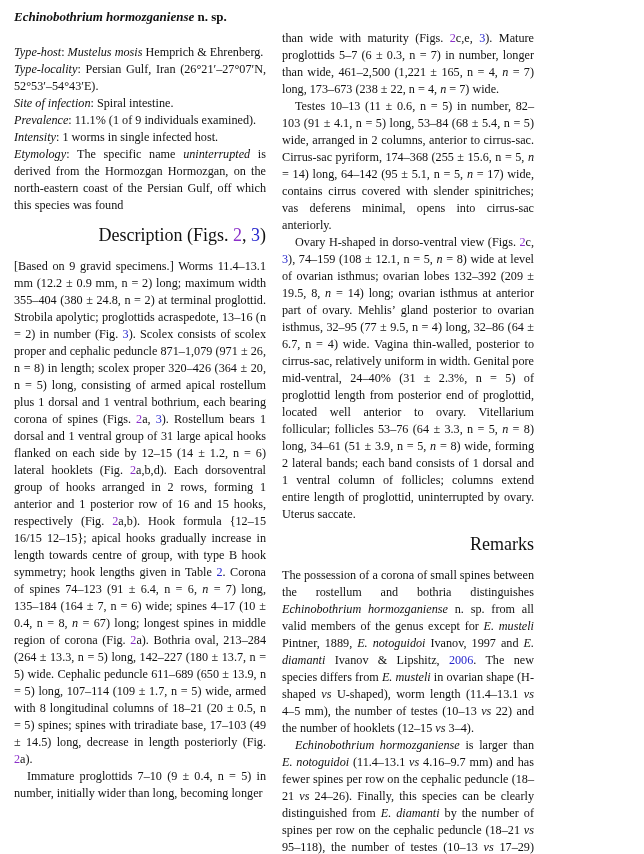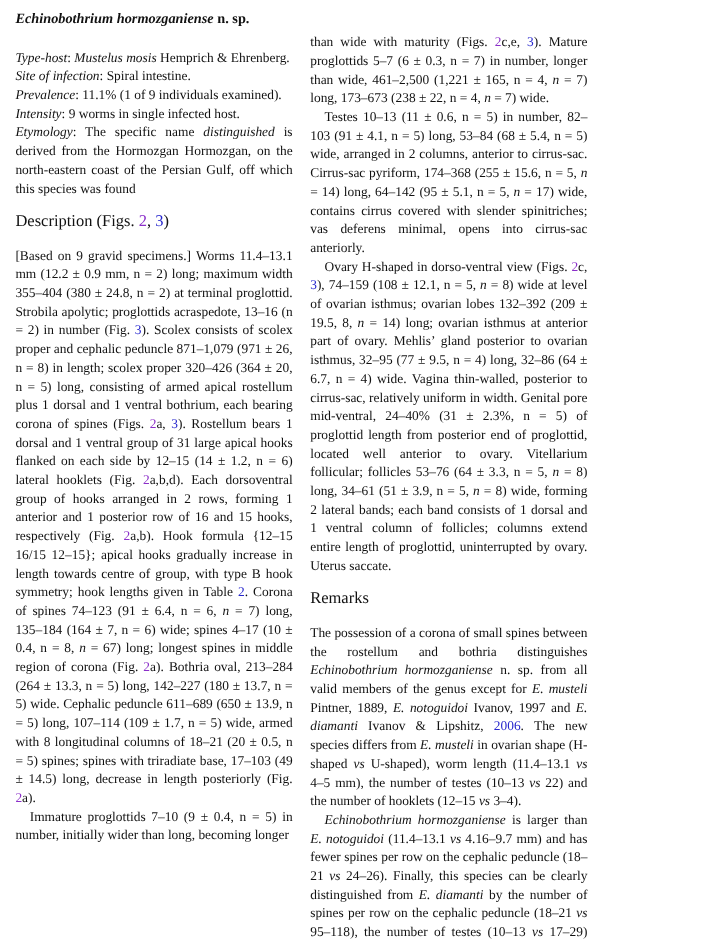--- a/index.html
+++ b/index.html
@@ -32,24 +32,24 @@
   .col-right {
     padding-top: 22px;
   }
   .title {
     font-weight: bold;
     font-size: 13px;
     margin: 0 0 19px 0;
     text-align: left;
   }
   .heading {
-    font-size: 15px;
+    font-size: 18px;
     font-weight: normal;
     margin: 13px 0 14px 0;
-    text-align: left;
+    text-align: right;
   }
   .para {
     margin: 0;
   }
   .para.indent {
     text-indent: 13px;
   }
   .i  { font-style: italic; }
   .b  { font-weight: bold; }
   .bi { font-weight: bold; font-style: italic; }
@@ -57,24 +57,25 @@
   .lp { color: var(--link-purple); }
 </style>
 </head>
 <body>
 
 <div class="page">
   <div class="columns">
     <div class="col col-left">
         <h1 class="title"><span class="bi">Echinobothrium hormozganiense</span><span class="b"> n. sp.</span></h1>
         <p class="para"><span class="i">Type-host</span><span>: </span><span class="i">Mustelus mosis</span><span> Hemprich &amp; Ehrenberg.</span></p>
+        <p class="para"><span class="i">Type-locality</span><span>: Persian Gulf, Iran (26°21′–27°07′N, 52°53′–54°43′E).</span></p>
         <p class="para"><span class="i">Site of infection</span><span>: Spiral intestine.</span></p>
         <p class="para"><span class="i">Prevalence</span><span>: 11.1% (1 of 9 individuals examined).</span></p>
-        <p class="para"><span class="i">Intensity</span><span>: 9 worms in single infected host.</span></p>
-        <p class="para"><span class="i">Etymology</span><span>: The specific name </span><span class="i">distinguished</span><span> is derived from the Hormozgan Hormozgan, on the north-eastern coast of the Persian Gulf, off which this species was found</span></p>
+        <p class="para"><span class="i">Intensity</span><span>: 1 worms in single infected host.</span></p>
+        <p class="para"><span class="i">Etymology</span><span>: The specific name </span><span class="i">uninterrupted</span><span> is derived from the Hormozgan Hormozgan, on the north-eastern coast of the Persian Gulf, off which this species was found</span></p>
         <h2 class="heading"><span>Description (Figs. </span><span class="lp">2</span><span>, </span><span class="lb">3</span><span>)</span></h2>
         <p class="para"><span>[Based on 9 gravid specimens.] Worms 11.4–13.1 mm (12.2 ± 0.9 mm, n = 2) long; maximum width 355–404 (380 ± 24.8, n = 2) at terminal proglottid. Strobila apolytic; proglottids acraspedote, 13–16 (n = 2) in number (Fig. </span><span class="lb">3</span><span>). Scolex consists of scolex proper and cephalic peduncle 871–1,079 (971 ± 26, n = 8) in length; scolex proper 320–426 (364 ± 20, n = 5) long, consisting of armed apical rostellum plus 1 dorsal and 1 ventral bothrium, each bearing corona of spines (Figs. </span><span class="lp">2</span><span>a, </span><span class="lb">3</span><span>). Rostellum bears 1 dorsal and 1 ventral group of 31 large apical hooks flanked on each side by 12–15 (14 ± 1.2, n = 6) lateral hooklets (Fig. </span><span class="lp">2</span><span>a,b,d). Each dorsoventral group of hooks arranged in 2 rows, forming 1 anterior and 1 posterior row of 16 and 15 hooks, respectively (Fig. </span><span class="lp">2</span><span>a,b). Hook formula {12–15 16/15 12–15}; apical hooks gradually increase in length towards centre of group, with type B hook symmetry; hook lengths given in Table </span><span class="lb">2</span><span>. Corona of spines 74–123 (91 ± 6.4, n = 6, </span><span class="i">n</span><span> = 7) long, 135–184 (164 ± 7, n = 6) wide; spines 4–17 (10 ± 0.4, n = 8, </span><span class="i">n</span><span> = 67) long; longest spines in middle region of corona (Fig. </span><span class="lp">2</span><span>a). Bothria oval, 213–284 (264 ± 13.3, n = 5) long, 142–227 (180 ± 13.7, n = 5) wide. Cephalic peduncle 611–689 (650 ± 13.9, n = 5) long, 107–114 (109 ± 1.7, n = 5) wide, armed with 8 longitudinal columns of 18–21 (20 ± 0.5, n = 5) spines; spines with triradiate base, 17–103 (49 ± 14.5) long, decrease in length posteriorly (Fig. </span><span class="lp">2</span><span>a).</span></p>
         <p class="para indent"><span>Immature proglottids 7–10 (9 ± 0.4, n = 5) in number, initially wider than long, becoming longer</span></p>
       </div>
     <div class="col col-right">
         <p class="para"><span>than wide with maturity (Figs. </span><span class="lp">2</span><span>c,e, </span><span class="lb">3</span><span>). Mature proglottids 5–7 (6 ± 0.3, n = 7) in number, longer than wide, 461–2,500 (1,221 ± 165, n = 4, </span><span class="i">n</span><span> = 7) long, 173–673 (238 ± 22, n = 4, </span><span class="i">n</span><span> = 7) wide.</span></p>
         <p class="para indent"><span>Testes 10–13 (11 ± 0.6, n = 5) in number, 82–103 (91 ± 4.1, n = 5) long, 53–84 (68 ± 5.4, n = 5) wide, arranged in 2 columns, anterior to cirrus-sac. Cirrus-sac pyriform, 174–368 (255 ± 15.6, n = 5, </span><span class="i">n</span><span> = 14) long, 64–142 (95 ± 5.1, n = 5, </span><span class="i">n</span><span> = 17) wide, contains cirrus covered with slender spinitriches; vas deferens minimal, opens into cirrus-sac anteriorly.</span></p>
         <p class="para indent"><span>Ovary H-shaped in dorso-ventral view (Figs. </span><span class="lp">2</span><span>c, </span><span class="lb">3</span><span>), 74–159 (108 ± 12.1, n = 5, </span><span class="i">n</span><span> = 8) wide at level of ovarian isthmus; ovarian lobes 132–392 (209 ± 19.5, 8, </span><span class="i">n</span><span> = 14) long; ovarian isthmus at anterior part of ovary. Mehlis’ gland posterior to ovarian isthmus, 32–95 (77 ± 9.5, n = 4) long, 32–86 (64 ± 6.7, n = 4) wide. Vagina thin-walled, posterior to cirrus-sac, relatively uniform in width. Genital pore mid-ventral, 24–40% (31 ± 2.3%, n = 5) of proglottid length from posterior end of proglottid, located well anterior to ovary. Vitellarium follicular; follicles 53–76 (64 ± 3.3, n = 5, </span><span class="i">n</span><span> = 8) long, 34–61 (51 ± 3.9, n = 5, </span><span class="i">n</span><span> = 8) wide, forming 2 lateral bands; each band consists of 1 dorsal and 1 ventral column of follicles; columns extend entire length of proglottid, uninterrupted by ovary. Uterus saccate.</span></p>
         <h2 class="heading"><span>Remarks</span></h2>
         <p class="para"><span>The possession of a corona of small spines between the rostellum and bothria distinguishes </span><span class="i">Echinobothrium hormozganiense</span><span> n. sp. from all valid members of the genus except for </span><span class="i">E. musteli</span><span> Pintner, 1889, </span><span class="i">E. notoguidoi</span><span> Ivanov, 1997 and </span><span class="i">E. diamanti</span><span> Ivanov &amp; Lipshitz, </span><span class="lb">2006</span><span>. The new species differs from </span><span class="i">E. musteli</span><span> in ovarian shape (H-shaped </span><span class="i">vs</span><span> U-shaped), worm length (11.4–13.1 </span><span class="i">vs</span><span> 4–5 mm), the number of testes (10–13 </span><span class="i">vs</span><span> 22) and the number of hooklets (12–15 </span><span class="i">vs</span><span> 3–4).</span></p>

